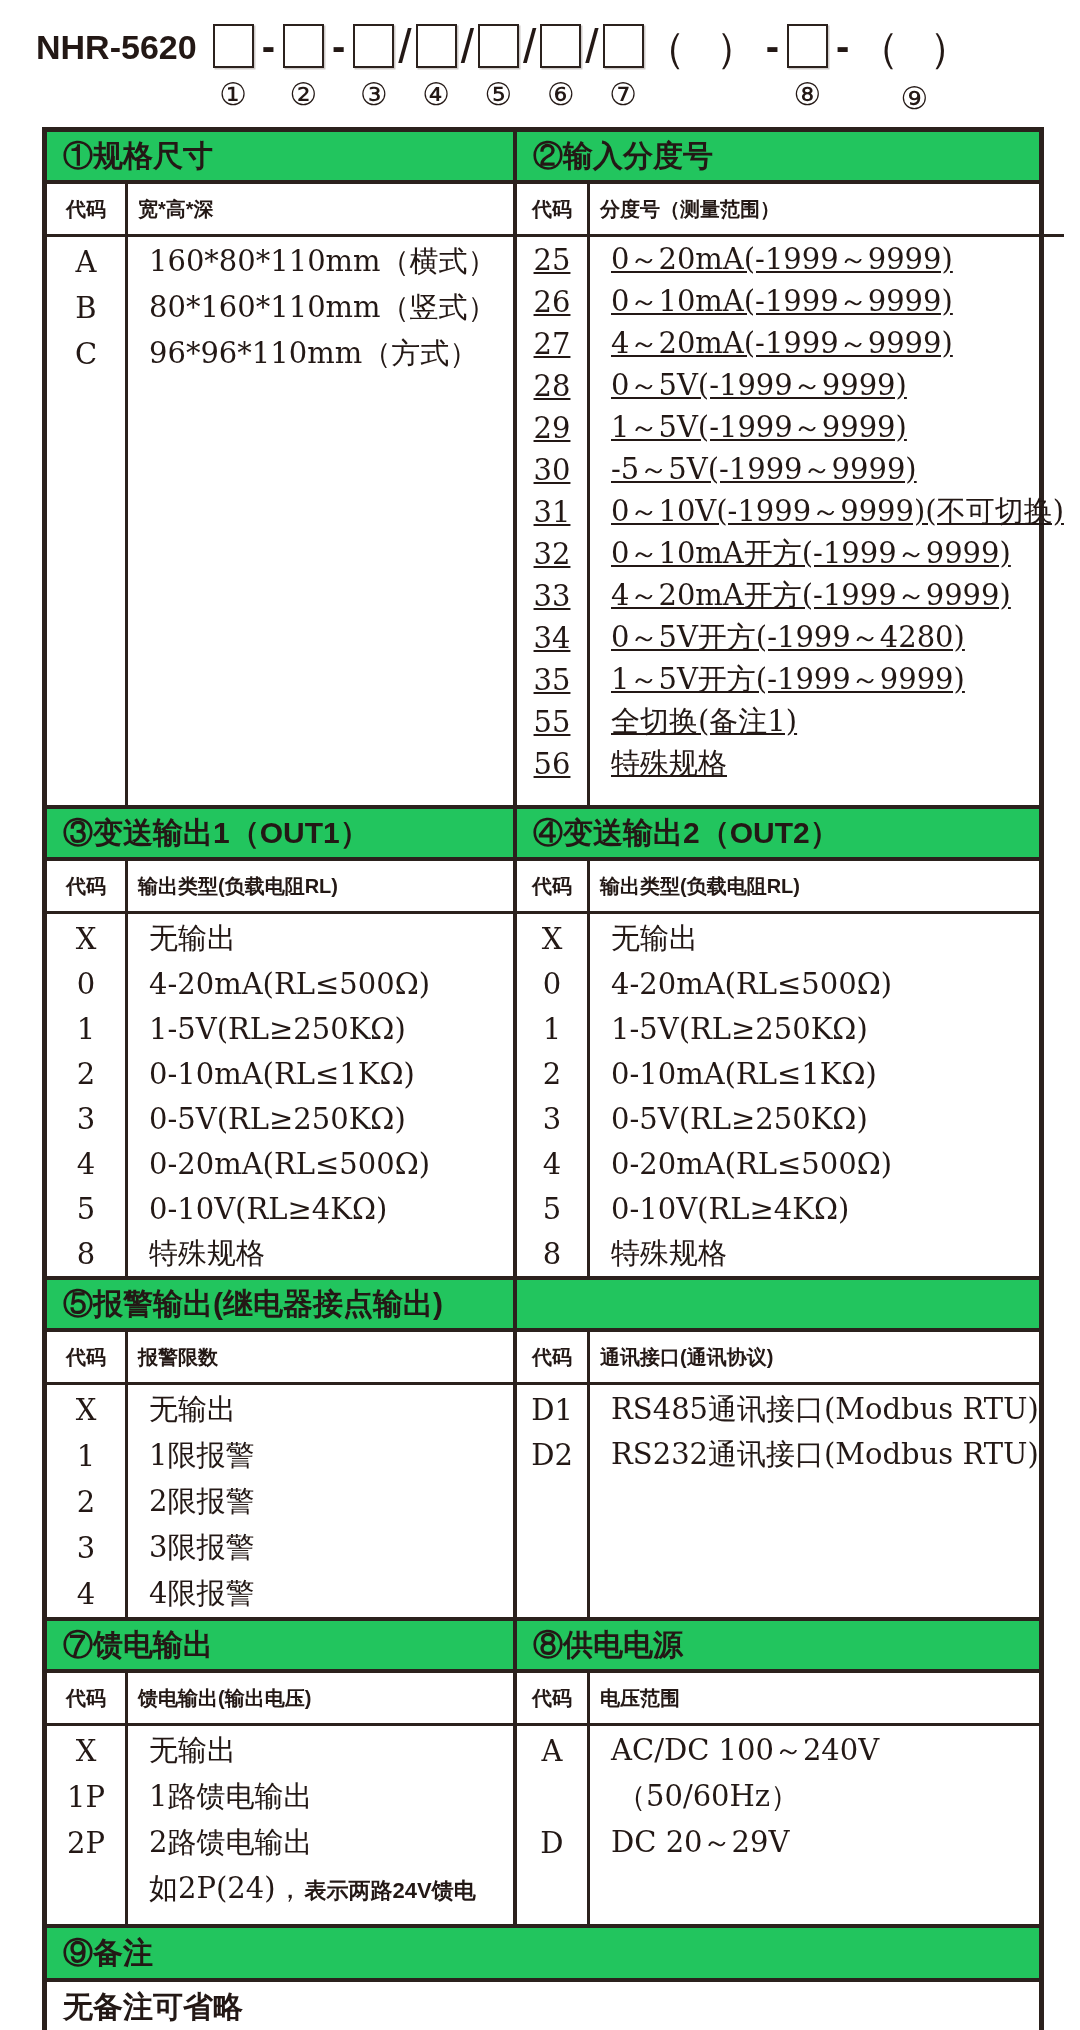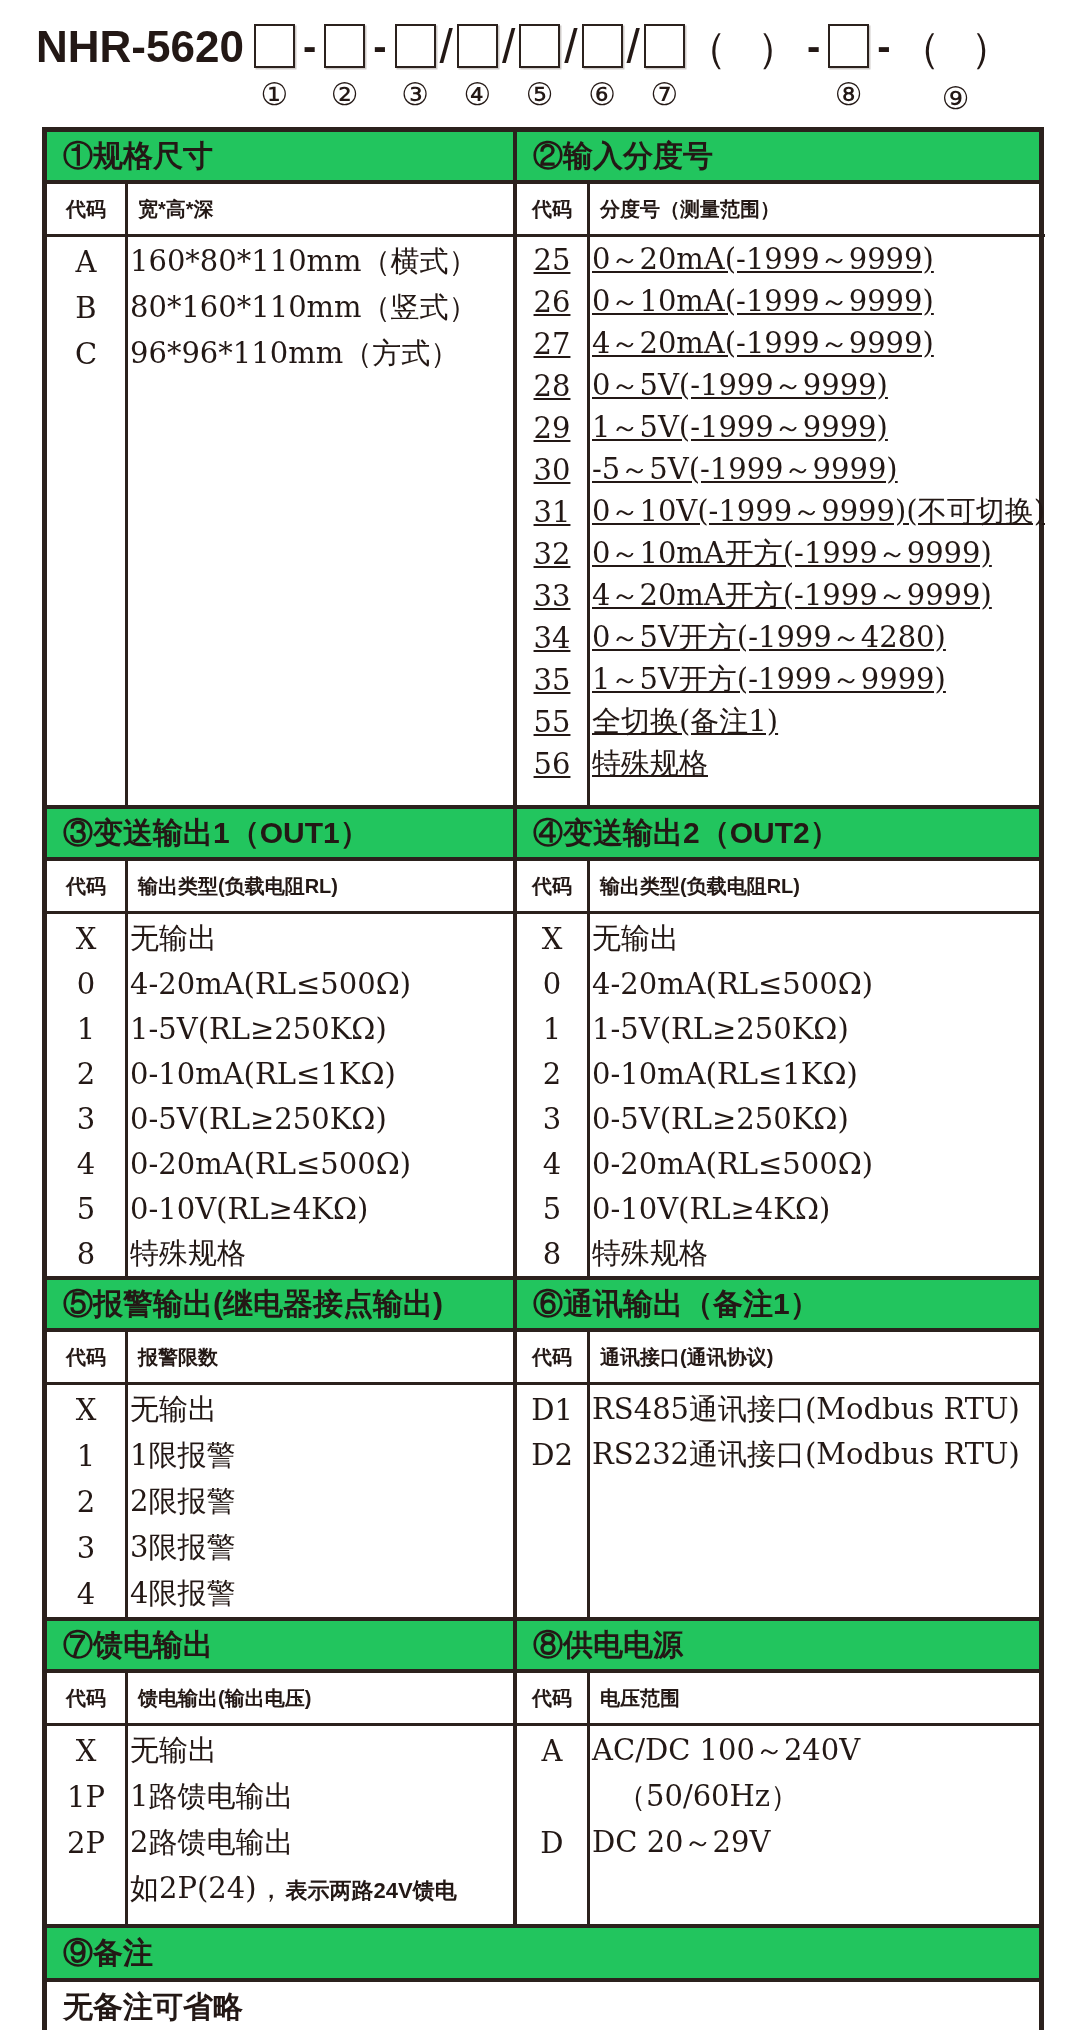--- a/index.html
+++ b/index.html
@@ -7,22 +7,22 @@
     width:1080px;height:2030px;position:relative;background:#ffffff;
     font-family:"Liberation Sans",sans-serif;color:#231815;
     -webkit-font-smoothing:antialiased;
   }
   
   .model-row{
     position:absolute;left:36px;top:24px;width:1020px;
     display:flex;align-items:flex-start;
   }
   .model-text{
-    font-size:44px;font-weight:600;letter-spacing:0px;line-height:46px;
-    margin-right:10px;white-space:nowrap;
+    font-size:34px;font-weight:600;letter-spacing:0px;line-height:46px;
+    margin-right:16px;white-space:nowrap;
   }
   .unit{display:flex;flex-direction:column;align-items:center;}
   .box{
     width:37px;height:40px;border:2.5px solid #2b211d;background:#fff;
     box-shadow:1.5px 1.5px 0 #cfcbc9;
   }
   .num{
     margin-top:9px;font-size:31px;line-height:34px;color:#231815;
     font-family:"DejaVu Sans",sans-serif;
   }
@@ -61,21 +61,21 @@
   .b12 .hleft .row{height:46px;}
   .b12 .hright .row{height:42px;}
   .b56 .hleft .row{height:46px;}
   .b78 .row{height:46px;}
   .code{
     width:78px;flex:none;text-align:center;
     font-family:"DejaVu Serif","Liberation Serif",serif;font-size:29px;
   }
   .hright .code{width:70px;}
   .desc{
-    padding-left:5px;font-family:"DejaVu Serif","Liberation Serif",serif;
+    padding-left:24px;font-family:"DejaVu Serif","Liberation Serif",serif;
     font-size:29px;
   }
   .desc .small{font-family:"Liberation Sans",sans-serif;font-size:22px;font-weight:bold;}
   .desc.indent{padding-left:30px;}
   .vline{position:absolute;left:78px;top:0;bottom:0;width:3px;background:#2b211d;}
   .hright .vline{left:70px;}
   .block{border-bottom:4px solid #2b211d;}
   .block:last-child{border-bottom:none;}
   .b12 .hright .rows{min-height:568px;box-sizing:border-box;text-decoration:underline;}
   .b34 .rows{min-height:362px;box-sizing:border-box;}
@@ -334,21 +334,20 @@
         </div>
         <div class="vline"></div>
       </div>
     </div>
   </div>
 
   <div class="block b56">
     <div class="band">
       <div class="band-cell left">⑤报警输出(继电器接点输出)</div>
       <div class="mid"></div>
-      <div class="band-cell right">⑥通讯输出（备注1）</div>
     </div>
     <div class="body">
       <div class="half hleft">
         <div class="colhead">
           <div class="code-h">代码</div>
           <div class="desc-h">报警限数</div>
         </div>
         <div class="rows">
           <div class="row">
               <div class="code">X</div>

